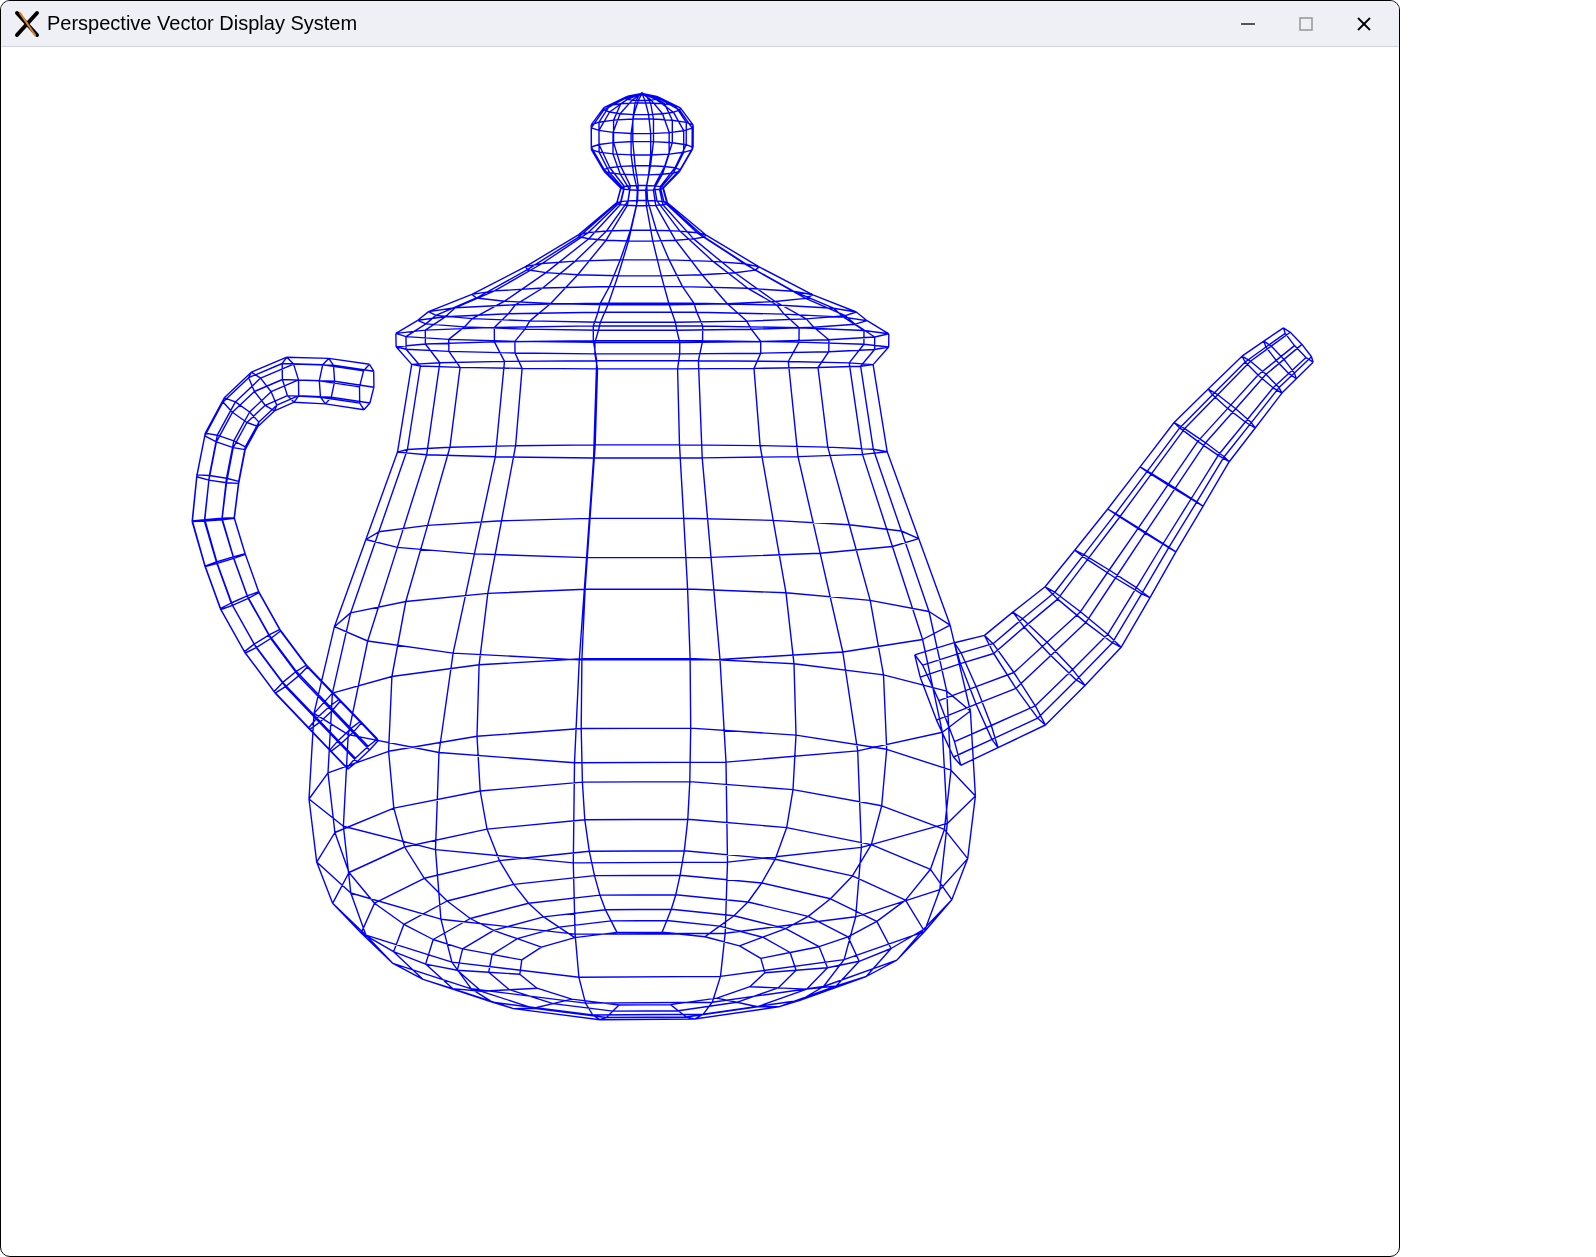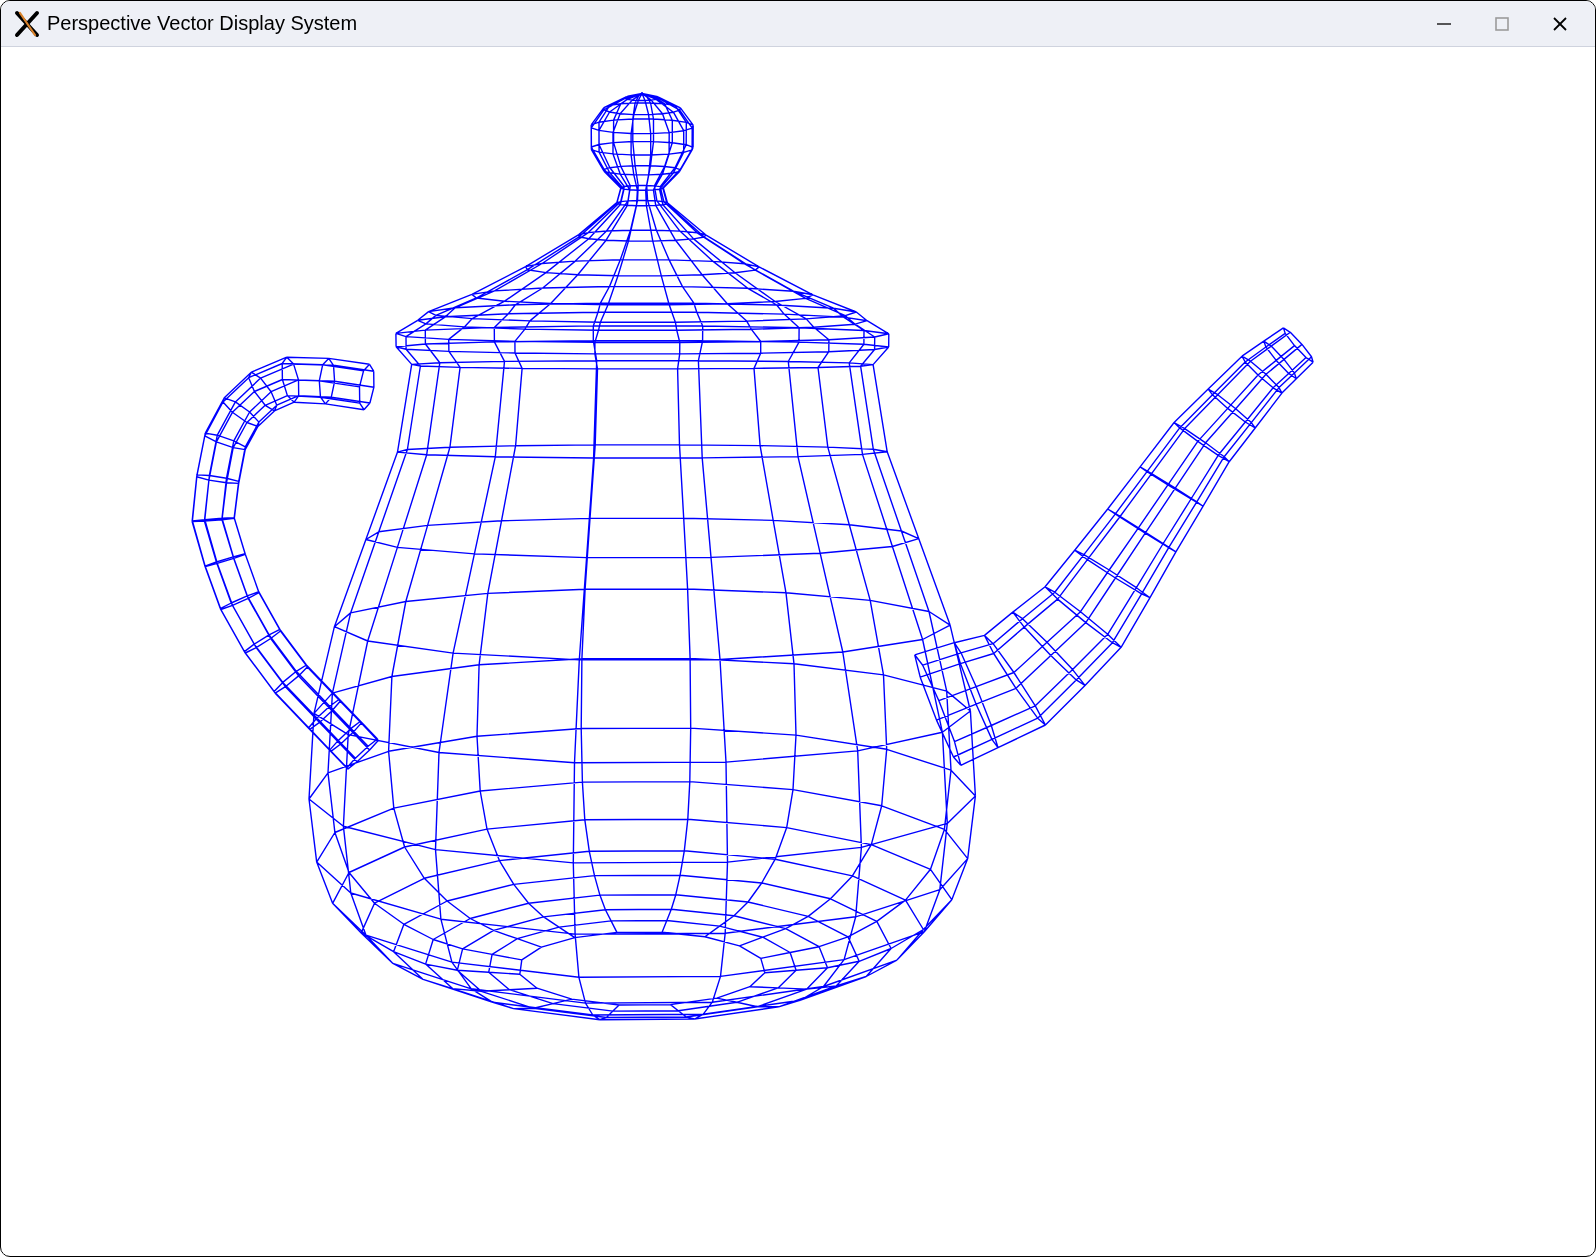--- a/index.html
+++ b/index.html
@@ -1,16 +1,16 @@
 <!DOCTYPE html>
 <html><head>
 <meta charset="utf-8">
 <style>
   html,body{margin:0;padding:0;width:1596px;height:1257px;font-family:"Segoe UI",Arial,sans-serif;background:#fff;overflow:hidden;}
-  .window{position:relative;width:1596px;height:1257px;border:1px solid #000;border-radius:10px;box-sizing:border-box;background:#fff;overflow:hidden;}
+  .window{position:relative;width:1400px;height:1257px;border:1px solid #000;border-radius:10px;box-sizing:border-box;background:#fff;overflow:hidden;}
   .title-bar{height:46px;display:flex;align-items:center;background:#eef0f6;border-bottom:1px solid #cfd3de;padding:0 6px;box-sizing:border-box;}
   .app-icon{width:28px;height:28px;margin:0 6px;flex:0 0 auto;}
   .title-text{font-size:20px;color:#000;flex:0 0 auto;}
   .spacer{flex:1 1 auto;}
   .win-btn{width:58px;height:46px;display:flex;align-items:center;justify-content:center;}
   .win-btn svg{display:block;}
   .content{position:absolute;left:1px;right:1px;top:47px;bottom:1px;background:#fff;}
   .content svg{position:absolute;left:0;top:0;}
 </style>
 </head>

